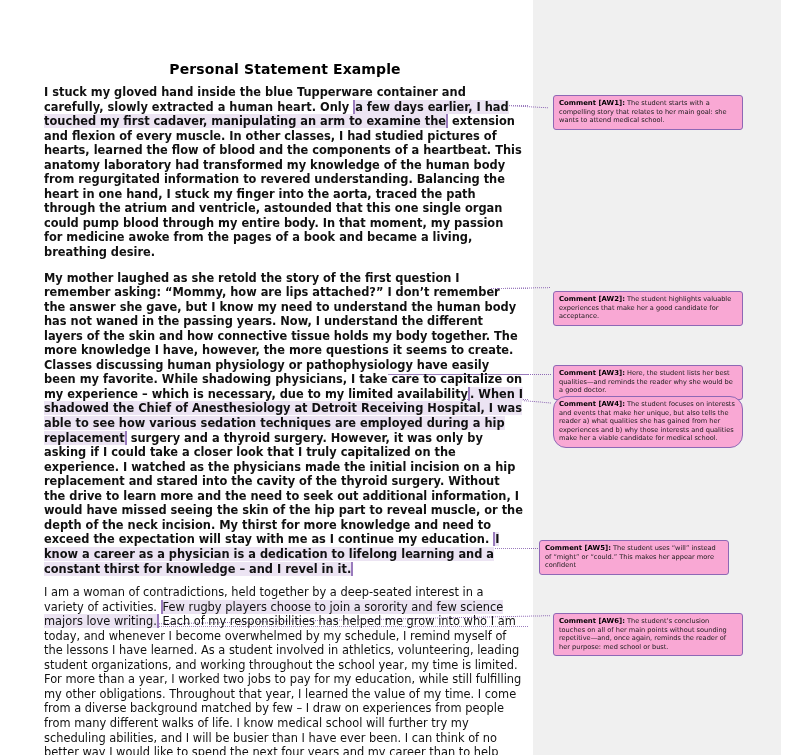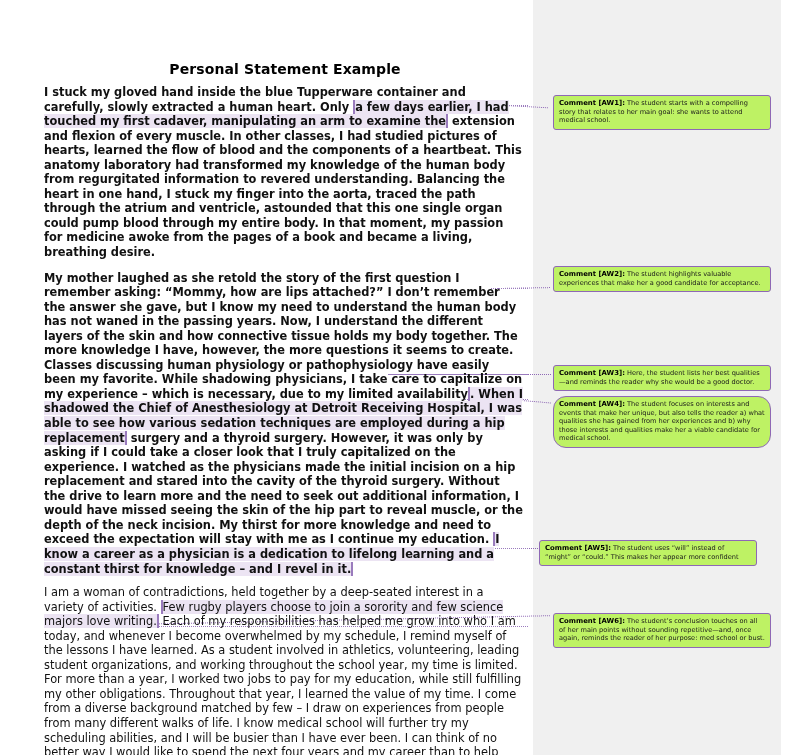--- a/index.html
+++ b/index.html
@@ -63,23 +63,23 @@
   .hl {
     background: #ece4f3;
     border-left: 2px solid #9a7bbd;
   }
   .hl-end {
     border-right: 2px solid #9a7bbd;
   }
   
   .comment {
     position: absolute;
-    width: 218px;
+    width: 190px;
     box-sizing: border-box;
-    background: #bef264;
+    background: #f9a8d4;
     border: 1px solid #8e68b5;
     border-radius: 3px;
     padding: 3px 5px 4px 5px;
     font-size: 6.6px;
     line-height: 8.6px;
     color: #1a1a1a;
   }
   .comment .tag {
     font-weight: bold;
     font-size: 6.9px;
@@ -144,21 +144,21 @@
     <p class="para" id="p4">
       <span>As an undergraduate student, I have gained an appreciation for science, an understanding about assuaging pain, and an ability to properly schedule my time. When I first held that human heart, I knew I was called to a career in medicine. I know </span>
     </p>
 
   </div>
 
   <div class="comment" style="left:553px; top:95px;">
     <span class="tag">Comment [AW1]:</span><span> The student starts with a compelling story that relates to her main goal: she wants to attend medical school.</span>
   </div>
 
-  <div class="comment" style="left:553px; top:266px;">
+  <div class="comment" style="left:553px; top:291px;">
     <span class="tag">Comment [AW2]:</span><span> The student highlights valuable experiences that make her a good candidate for acceptance.</span>
   </div>
 
   <div class="comment" style="left:553px; top:365px;">
     <span class="tag">Comment [AW3]:</span><span> Here, the student lists her best qualities—and reminds the reader why she would be a good doctor.</span>
   </div>
 
   <div class="comment" style="left:553px; top:396px;border-radius:13px;">
     <span class="tag">Comment [AW4]:</span><span> The student focuses on interests and events that make her unique, but also tells the reader a) what qualities she has gained from her experiences and b) why those interests and qualities make her a viable candidate for medical school.</span>
   </div>

